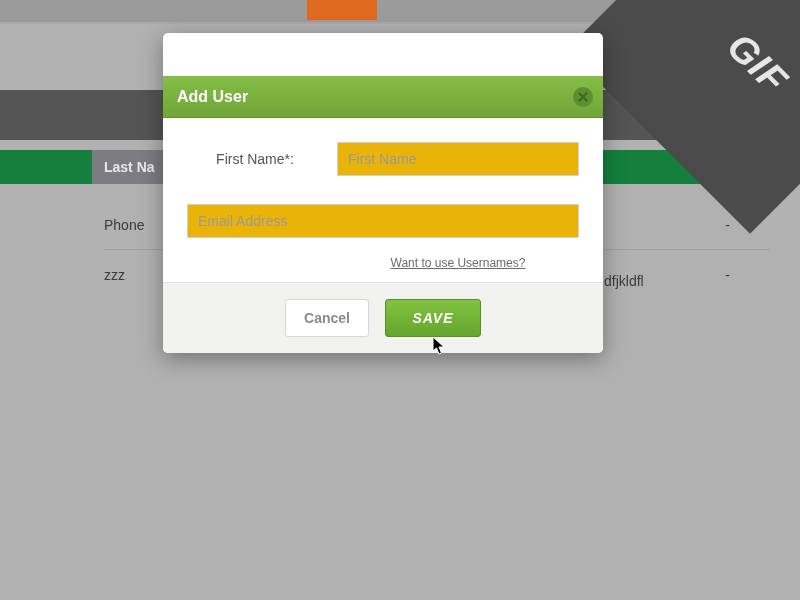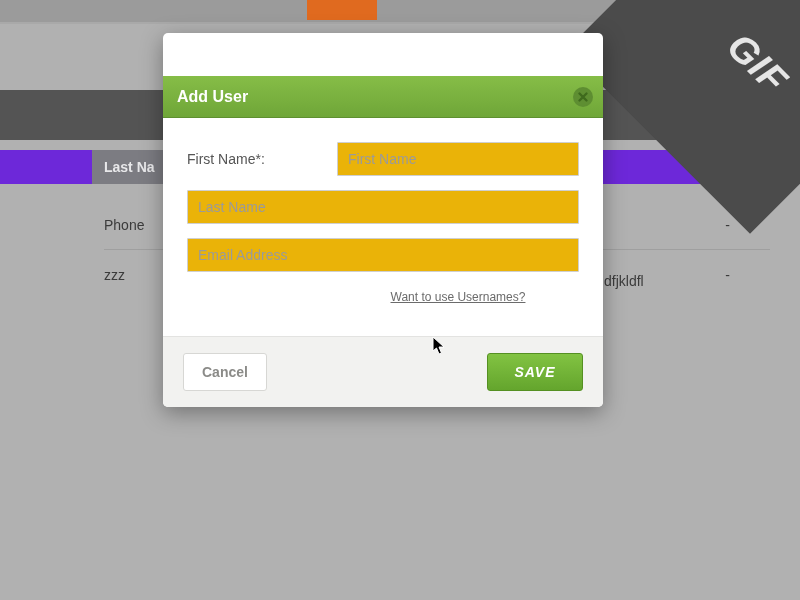--- a/index.html
+++ b/index.html
@@ -5,21 +5,21 @@
   * { box-sizing: border-box; margin: 0; padding: 0; }
   html, body { width: 800px; height: 600px; overflow: hidden; font-family: "Helvetica Neue", Arial, sans-serif; }
   body { position: relative; background: #b1b1b1; }
 
   
   .bg { position: absolute; inset: 0; background: #b1b1b1; }
   .bg .topstrip { position: absolute; top: 0; left: 0; right: 0; height: 22px; background: #9b9b9b; }
   .bg .orange { position: absolute; top: 0; left: 307px; width: 70px; height: 20px; background: #e06a1f; }
   .bg .divider { position: absolute; top: 22px; left: 0; right: 0; height: 2px; background: #a9a9a9; }
   .bg .darkbar { position: absolute; top: 90px; left: 0; right: 0; height: 50px; background: #545454; }
-  .bg .theadbar { position: absolute; top: 150px; left: 0; right: 0; height: 34px; background: #6d28d9; }
+  .bg .theadbar { position: absolute; top: 150px; left: 0; right: 0; height: 34px; background: #15803d; }
   .bg .theadbar .cell { position: absolute; top: 0; height: 34px; line-height: 34px; color: #e8e8ea; font-size: 14px; font-weight: 700; }
   .bg .theadbar .active { background: #7c7c82; padding: 0 12px; left: 92px; }
   .bg .theadbar .team { right: 34px; }
   .bg .row { position: absolute; left: 104px; right: 30px; height: 50px; display: flex; justify-content: space-between; align-items: center; color: #3b3b3b; font-size: 14px; }
   .bg .row1 { top: 200px; border-bottom: 1px solid #9f9f9f; }
   .bg .row2 { top: 250px; }
   .bg .row .mid { position: absolute; left: 500px; margin-top: 11px; }
   .bg .row .dash { position: absolute; right: 40px; }
 
   
@@ -27,27 +27,27 @@
   .gif-label { position: absolute; top: 42px; right: 10px; transform: rotate(45deg); color: #e6e6e6; font-weight: 800; font-style: italic; font-size: 38px; letter-spacing: 1px; }
 
   
   .modal { position: absolute; top: 33px; left: 163px; width: 440px; background: #fff; border-radius: 5px; box-shadow: 0 6px 22px rgba(0,0,0,.35); overflow: hidden; }
   .modal-header { background: #79b03f; background: linear-gradient(#86bd47,#6fa638); height: 42px; display: flex; align-items: center; padding: 0 14px; color: #fff; font-weight: 700; font-size: 16px; position: relative; border-bottom: 1px solid #5e9030; margin-top: 43px; }
   .close-btn { position: absolute; right: 10px; top: 50%; transform: translateY(-50%); width: 20px; height: 20px; border-radius: 50%; background: #5e8e32; cursor: pointer; }
   .close-btn svg { width: 20px; height: 20px; display: block; }
 
   .modal-body { padding: 24px 24px 10px 24px; }
   .form-row { display: flex; align-items: center; margin-bottom: 14px; }
-  .form-label { width: 150px; text-align: left; padding-right: 14px; color: #555; font-size: 14px; }
+  .form-label { width: 150px; text-align: center; padding-right: 14px; color: #555; font-size: 14px; }
   .form-input { flex: 1; height: 34px; border: 1px solid #cfcfcf; border-radius: 1px; padding: 0 10px; font-size: 14px; color: #444; background: #eab308; }
   .form-input::placeholder { color: #9a9a9a; }
-  .username-link { text-align: center; font-size: 12px; color: #6b6b6b; text-decoration: underline; cursor: pointer; margin: 4px 0 22px 150px; display:inline-block;}
+  .username-link { text-align: center; font-size: 12px; color: #6b6b6b; text-decoration: underline; cursor: pointer; margin: 4px 0 2px 150px; display:inline-block;}
   .link-wrap { text-align: center; }
 
-  .modal-footer { background: #f2f2f0; border-top: 1px solid #e3e3e1; padding: 16px 20px; display: flex; justify-content: space-between; gap: 16px; }
+  .modal-footer { background: #f2f2f0; border-top: 1px solid #e3e3e1; padding: 16px 20px; display: flex; justify-content: center; gap: 16px; }
   .btn { height: 38px; border-radius: 3px; font-size: 14px; font-weight: 700; cursor: pointer; padding: 0 18px; }
   .btn-cancel { background: #fff; border: 1px solid #d7d7d4; color: #8b8b88; }
   .btn-save { background: linear-gradient(#82c342,#64a52d); border: 1px solid #559022; color: #fff; letter-spacing: 1px; min-width: 96px; font-style: italic; }
 
   
   .cursor { position: absolute; top: 336px; left: 432px; width: 14px; height: 20px; pointer-events: none; }
 </style>
 </head>
 <body>
 
@@ -85,21 +85,20 @@
       </svg>
     </div>
   </div>
 
   <div class="modal-body">
     <div class="form-row">
       <label class="form-label">First Name*:</label>
       <input class="form-input" type="text" placeholder="First Name" style="">
     </div>
     <div class="form-row">
-      <input class="form-input" type="text" placeholder="Last Name" style="">
     </div>
     <div class="form-row">
       <input class="form-input" type="text" placeholder="Email Address" style="">
     </div>
     <div class="link-wrap">
       <a class="username-link">Want to use Usernames?</a>
     </div>
   </div>
 
   <div class="modal-footer">

